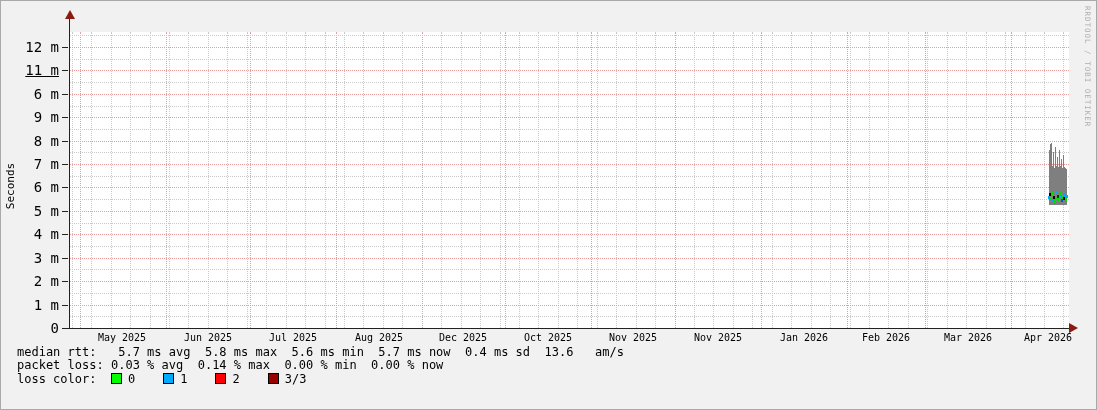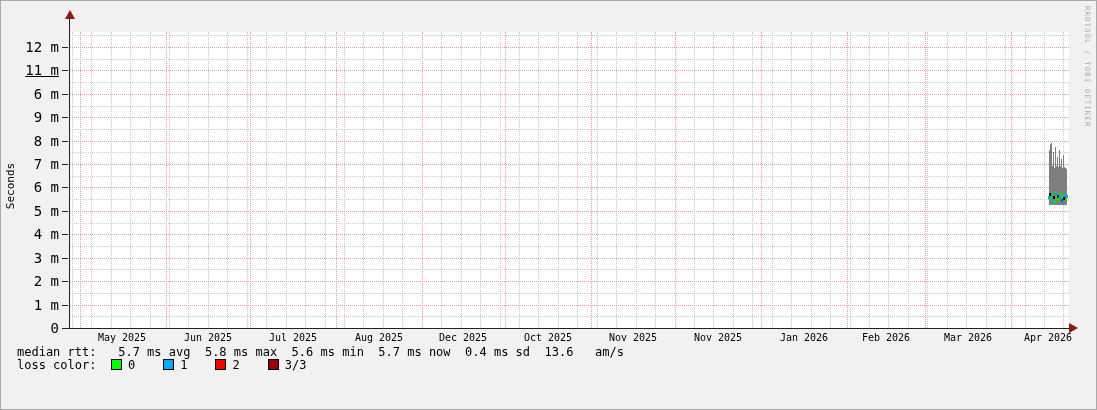--- a/index.html
+++ b/index.html
@@ -228,16 +228,17 @@
       <div class="median-pt" style="left: 1063px; top: 193px; background: rgb(0, 170, 255);"></div>
       <div class="median-pt" style="left: 1064px; top: 197px; background: rgb(0, 224, 0);"></div>
       <div class="median-pt" style="left: 1065px; top: 194px; background: rgb(0, 170, 255);"></div>
     </div>
 
   <div class="ylabel-rot">Seconds</div>
   <div class="watermark">RRDTOOL / TOBI OETIKER</div>
 
   <div class="stats">
     <div class="stat-row"><span class="stat-label">median rtt: </span><span class="stat-value"> 5.7 ms avg  5.8 ms max  5.6 ms min  5.7 ms now  0.4 ms sd  13.6   am/s</span></div>
+    <div class="stat-row"><span class="stat-label">packet loss: </span><span class="stat-value">0.03 % avg  0.14 % max  0.00 % min  0.00 % now</span></div>
     <div class="stat-row"><span class="stat-label">loss color: </span><span id="loss-items"><div class="loss-item"><div class="loss-swatch" style="background: rgb(0, 255, 0);"></div><span>0</span></div><div class="loss-item"><div class="loss-swatch" style="background: rgb(0, 170, 255);"></div><span>1</span></div><div class="loss-item"><div class="loss-swatch" style="background: rgb(255, 0, 0);"></div><span>2</span></div><div class="loss-item"><div class="loss-swatch" style="background: rgb(153, 0, 0);"></div><span>3/3</span></div></span></div>
   </div>
 
 </div>
 
 </body></html>

